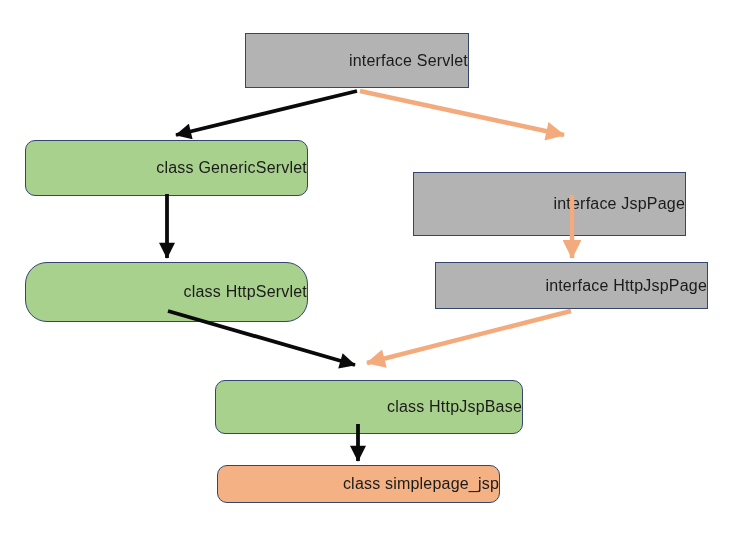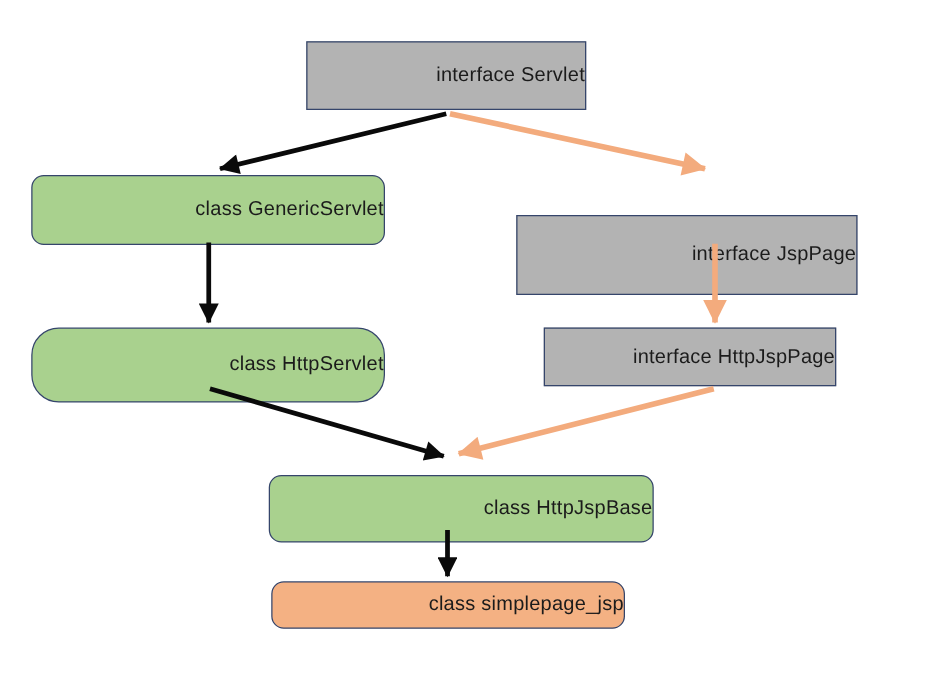--- a/index.html
+++ b/index.html
@@ -32,21 +32,21 @@
   }
   .node.interface{ background:var(--interface-fill); border-radius:0; }
   .node.class{ background:var(--class-fill); border-radius:10px; }
   .node.jsp{ background:var(--jsp-fill); border-radius:10px; }
 
   
   #n-servlet      { left:245px; top:33px;  width:224px; height:55px; }
   #n-generic      { left:25px;  top:140px; width:283px; height:56px; }
   #n-jsppage      { left:413px; top:138px; width:273px; height:64px;margin-top:34px; }
   #n-httpservlet  { left:25px;  top:262px; width:283px; height:60px;border-radius:22px; }
-  #n-httpjsppage  { left:435px; top:262px; width:234px; height:47px; }
+  #n-httpjsppage  { left:435px; top:262px; width:273px; height:47px; }
   #n-httpjspbase  { left:215px; top:380px; width:308px; height:54px; }
   #n-simplepage   { left:217px; top:465px; width:283px; height:38px; }
 
   svg.edges{
     position:absolute;left:0;top:0;width:743px;height:542px;
     pointer-events:none;
   }
   .edge-black{ stroke:var(--arrow-black); fill:none; }
   .edge-orange{ stroke:var(--arrow-orange); fill:none; }
   .mk-black{ fill:var(--arrow-black); }

